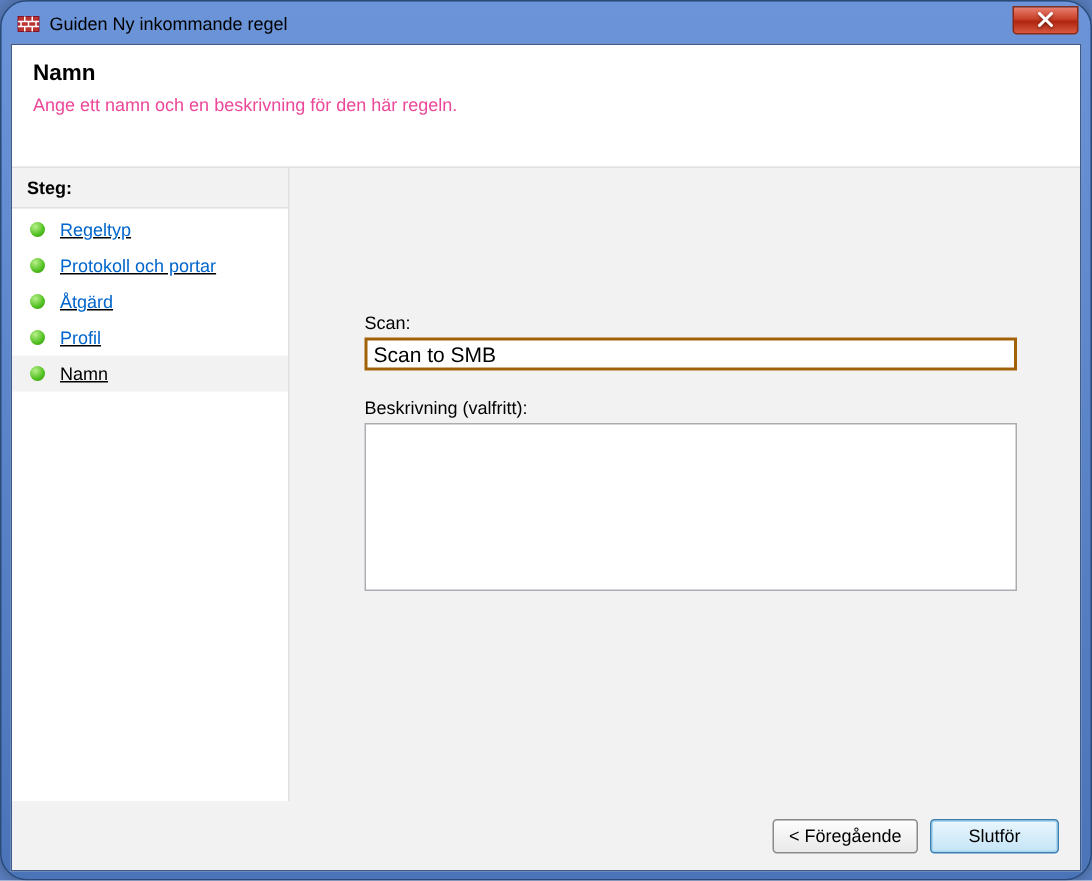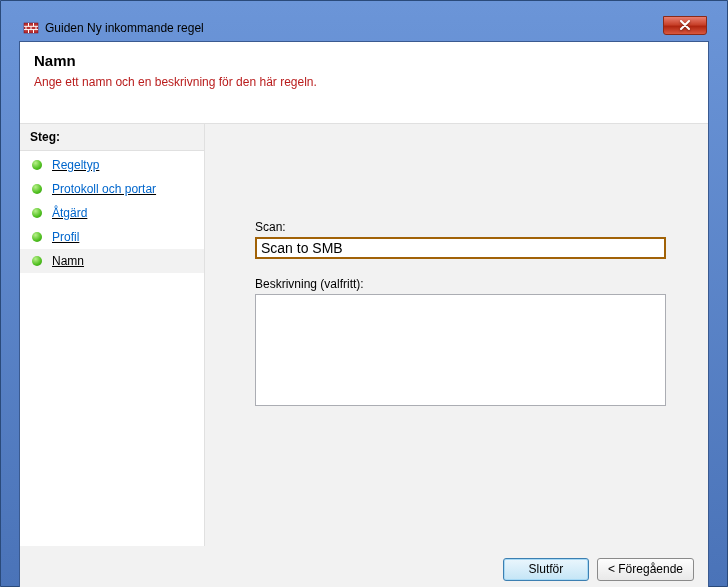--- a/index.html
+++ b/index.html
@@ -10,24 +10,24 @@
     background: #5a7fbf;
     width: 728px;
     height: 587px;
     overflow: hidden;
   }
   .window {
     width: 728px;
     height: 587px;
     background: linear-gradient(#6b95d8, #4a73b8);
     border: 1px solid #2a4a7a;
-    border-radius: 1px;
+    border-radius: 18px;
     box-shadow: 0 0 10px rgba(0,0,0,0.3);
     position: relative;
-    padding: 18px;
+    padding: 6px;
   }
   .titlebar {
     height: 22px;
     display: flex;
     align-items: center;
     padding: 0 2px 4px 4px;
     color: #000;
   }
   .titlebar .app-icon {
     width: 16px; height: 16px;
@@ -68,21 +68,21 @@
   }
   .header h1 {
     margin: 0 0 6px 0;
     font-size: 15px;
     font-weight: bold;
     color: #000;
   }
   .header p {
     margin: 0;
     font-size: 12px;
-    color: #b91c1c;
+    color: #ec4899;
   }
   .body {
     flex: 1;
     display: flex;
     min-height: 0;
     border-top: 0;
     margin-top: 26px;
   }
   .sidebar {
     width: 184px;
@@ -249,17 +249,17 @@
           <input type="text" class="text-input" value="Scan to SMB" style="">
         </div>
         <div class="form-row">
           <label class="form-label">Beskrivning (valfritt):</label>
           <textarea class="text-area" style=""></textarea>
         </div>
       </div>
     </div>
 
     <div class="footer">
+      <button class="btn">&lt; Föregående</button>
       <button class="btn default">Slutför</button>
-      <button class="btn">&lt; Föregående</button>
     </div>
   </div>
 </div>
 
 </body></html>

